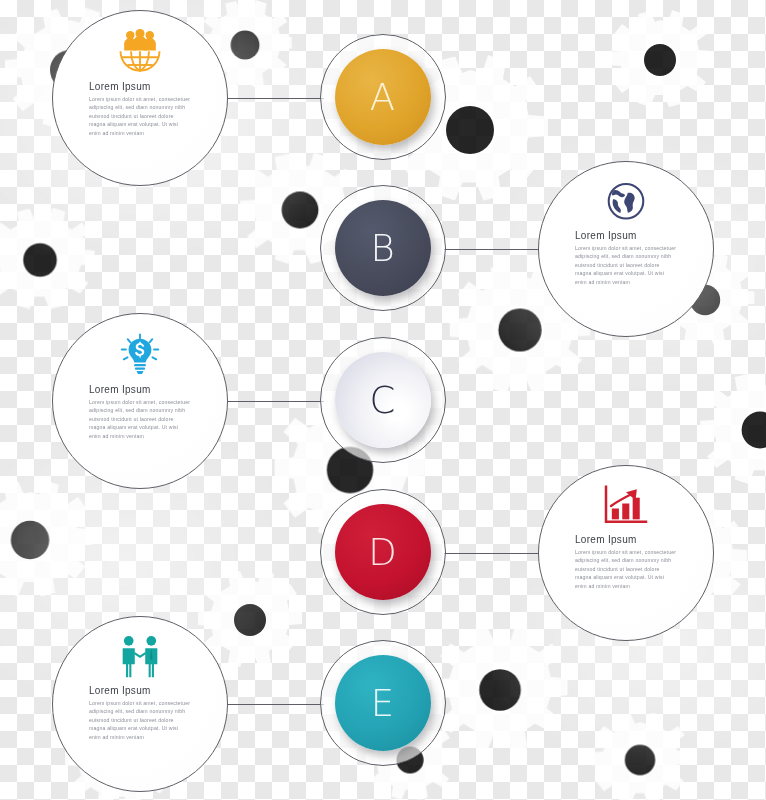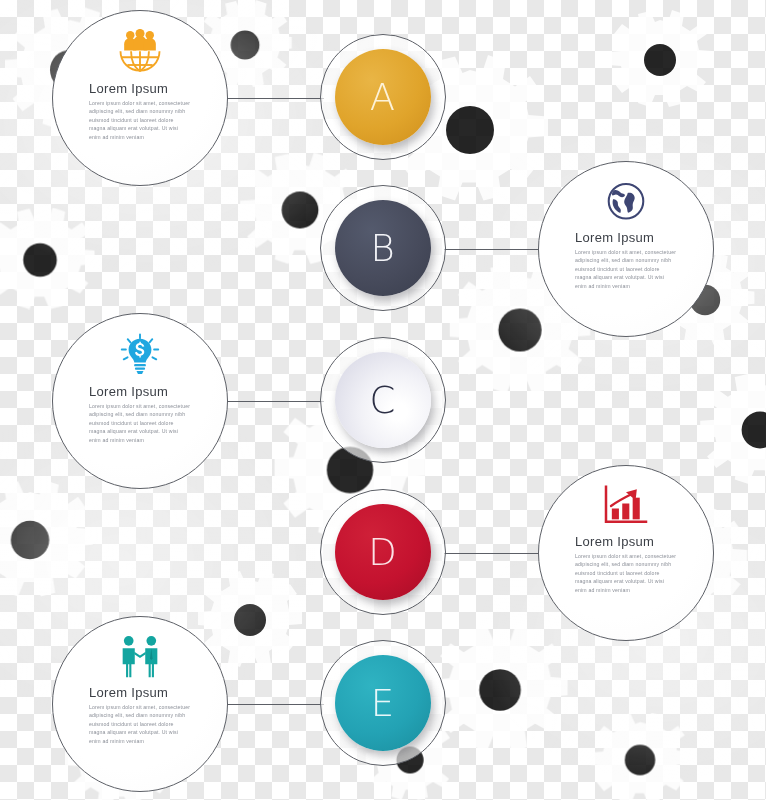--- a/index.html
+++ b/index.html
@@ -38,21 +38,21 @@
     position:absolute;width:176px;height:176px;border-radius:50%;
     border:1.2px solid #5c5f66;
     background:radial-gradient(circle at 42% 38%,#ffffff 58%,#fdfdfd 78%,#f7f7f8 100%);
     box-sizing:border-box;
     display:flex;flex-direction:column;align-items:center;
     padding-top:18px;
   }
   .panel-icon{width:52px;height:46px;display:block;margin:0 auto 6px auto;}
   .panel-text{width:102px;margin:0 auto;text-align:left;}
   .panel-title{
-    font-size:13px;color:#3b3f46;letter-spacing:.3px;
+    font-size:10px;color:#3b3f46;letter-spacing:.3px;
     margin:0 0 3px 0;font-weight:400;
   }
   .panel-body{
     font-size:5.2px;line-height:1.62;color:#8c9099;margin:0;
     letter-spacing:.15px;
   }
 
   
   .badge-wrap{position:absolute;width:126px;height:126px;}
   .badge-ring{

